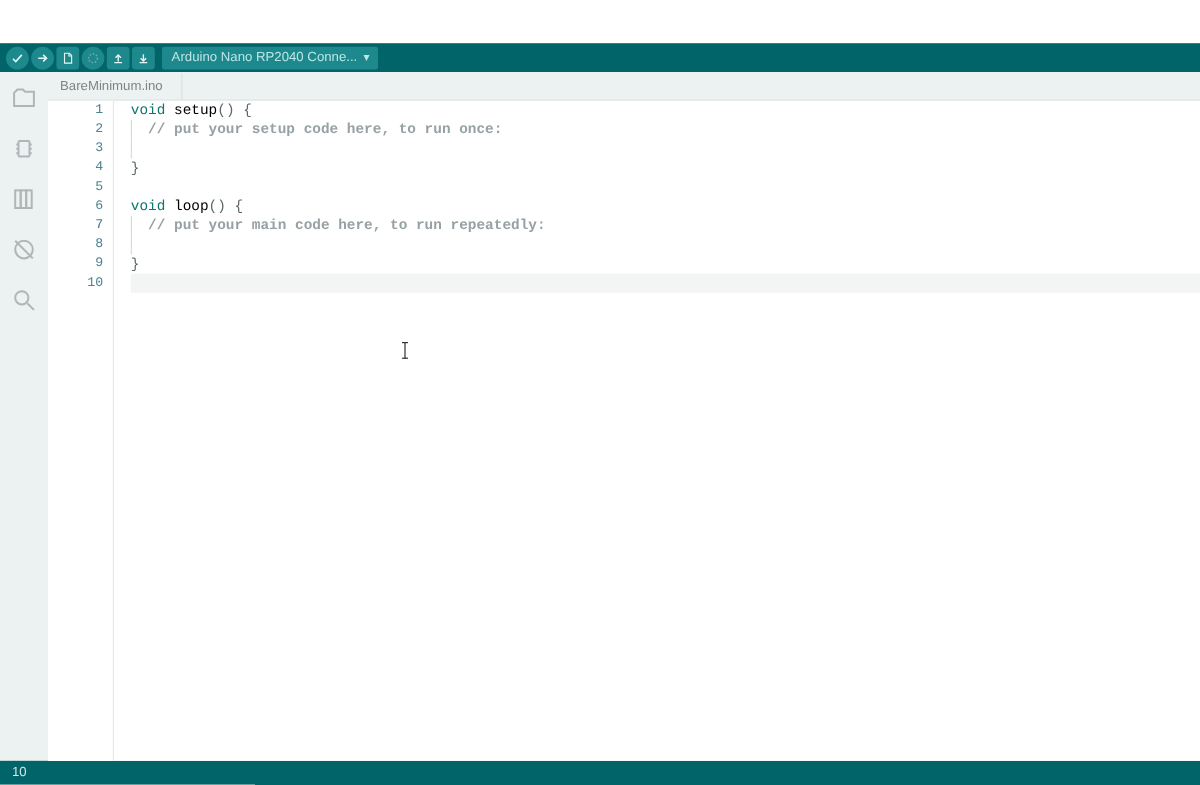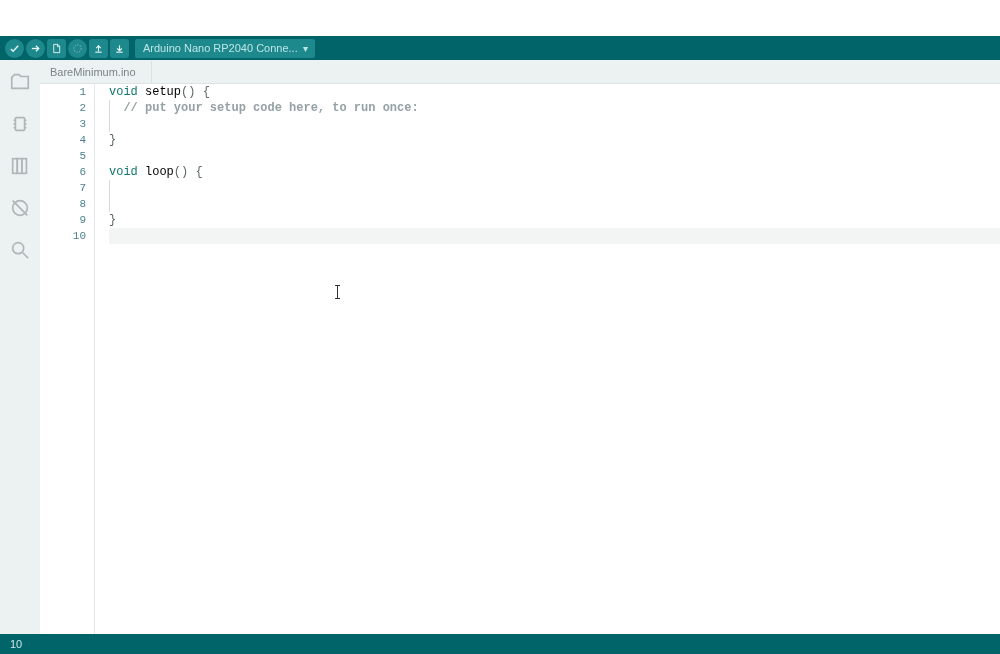--- a/index.html
+++ b/index.html
@@ -281,21 +281,21 @@
           <div class="gutter-line">9</div>
           <div class="gutter-line">10</div>
         </div>
       <div class="code-lines" id="code-lines">
           <div class="code-line"><span class="tok-kw">void</span><span> </span><span class="tok-fn">setup</span><span class="tok-punc">() {</span></div>
           <div class="code-line indented"><span>  </span><span class="tok-comment">// put your setup code here, to run once:</span></div>
           <div class="code-line indented"></div>
           <div class="code-line"><span class="tok-punc">}</span></div>
           <div class="code-line"></div>
           <div class="code-line"><span class="tok-kw">void</span><span> </span><span class="tok-fn">loop</span><span class="tok-punc">() {</span></div>
-          <div class="code-line indented"><span>  </span></div>
+          <div class="code-line indented"><span>  </span><span class="tok-comment">// put your main code here, to run repeatedly:</span></div>
           <div class="code-line indented"></div>
           <div class="code-line"><span class="tok-punc">}</span></div>
           <div class="code-line highlighted"></div>
         </div>
     </div>
   </div>
 </div>
 
 <div class="text-cursor" id="text-cursor" style="left: 337px; top: 285px;"></div>
 

